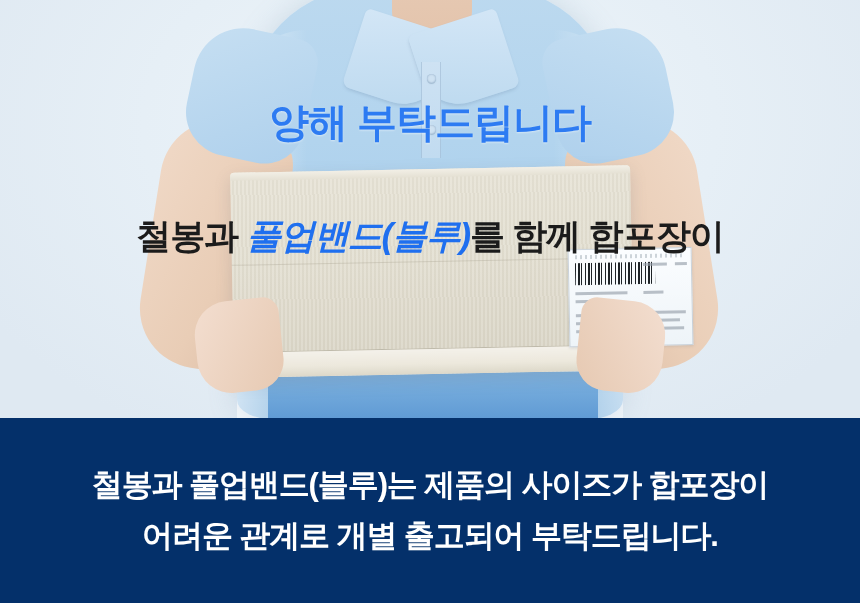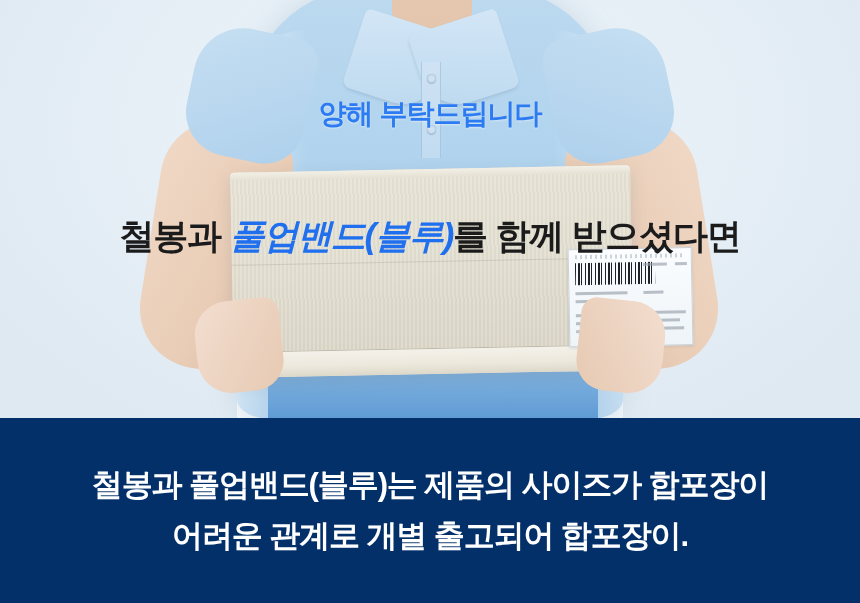--- a/index.html
+++ b/index.html
@@ -178,21 +178,21 @@
   .lab-line.g { left:106px;top:14px; width:12px; }
   .lab-line.h { left:74px; top:42px; width:20px; }
   .lab-line.i { left:74px; top:62px; width:42px; }
   .lab-line.j { left:74px; top:70px; width:36px; }
   .lab-line.k { left:74px; top:78px; width:40px; }
 
   
   .headline {
     position:absolute; left:0; top:95px; width:860px;
     text-align:center;
-    font-size:28px; font-weight:bold; letter-spacing:-1px;
+    font-size:40px; font-weight:bold; letter-spacing:-1px;
     color:#2d7bf2;
     text-shadow:0 1px 2px rgba(255,255,255,.45);
   }
   .body-text {
     position:absolute; left:0; top:208px; width:860px;
     text-align:center;
     font-size:35px; font-weight:bold; letter-spacing:-1.2px;
     line-height:1.58;
     color:#1b1b1b;
   }
@@ -261,22 +261,22 @@
         <div class="lab-line k"></div>
       </div>
     </div>
 
     <div class="hand-l"></div>
     <div class="hand-r"></div>
 
     <div class="headline">양해 부탁드립니다</div>
 
     <div class="body-text">
-      <span class="line"><span>철봉과 </span><span class="hl">풀업밴드(블루)</span><span>를 함께 받으셨다면</span></span>
+      <span class="line"><span>철봉과 </span><span class="hl">풀업밴드(블루)</span><span>를 함께 합포장이</span></span>
     </div>
   </div>
 
   <div class="band">
     <span class="line">철봉과 풀업밴드(블루)는 제품의 사이즈가 합포장이</span>
-    <span class="line">어려운 관계로 개별 출고되어 합포장이.</span>
+    <span class="line">어려운 관계로 개별 출고되어 부탁드립니다.</span>
   </div>
 
 </div>
 
 </body></html>

